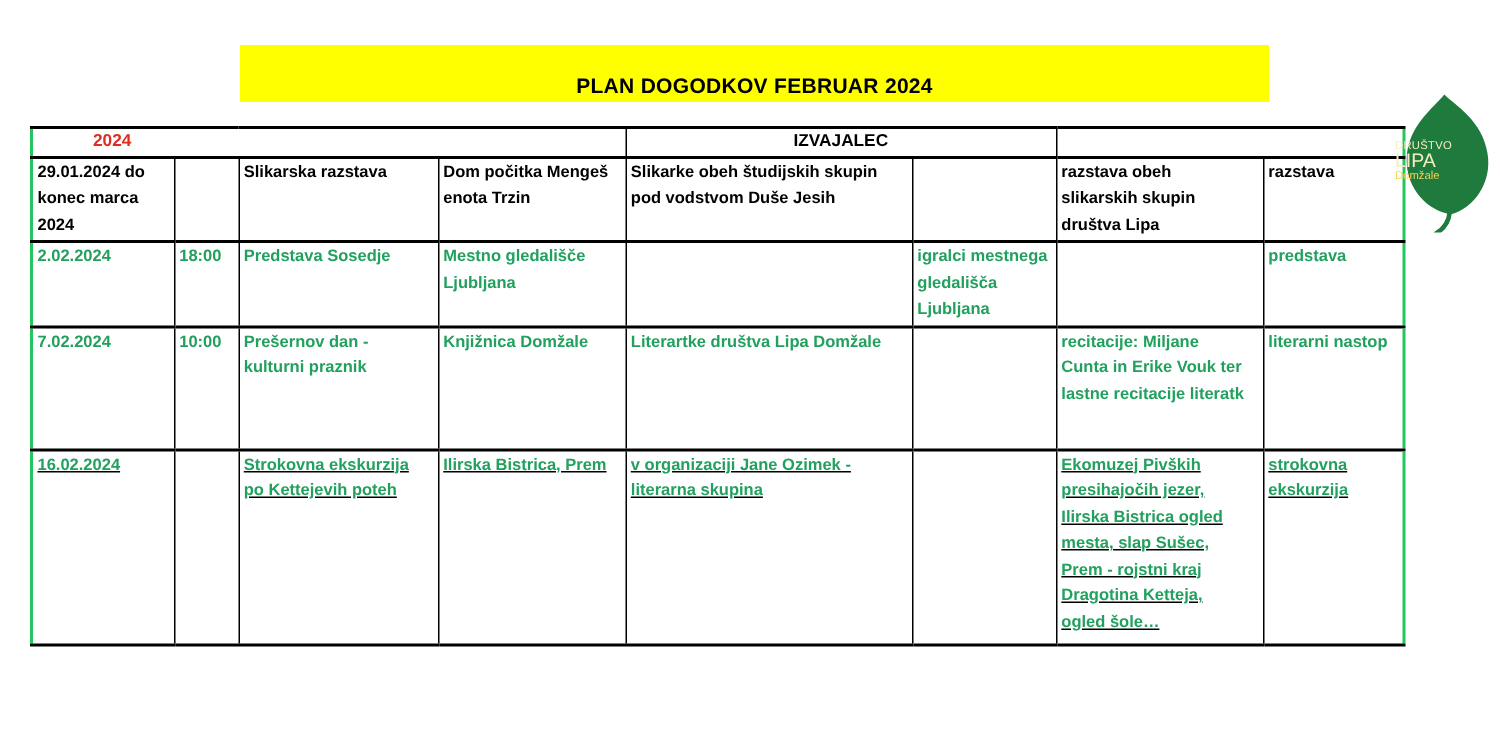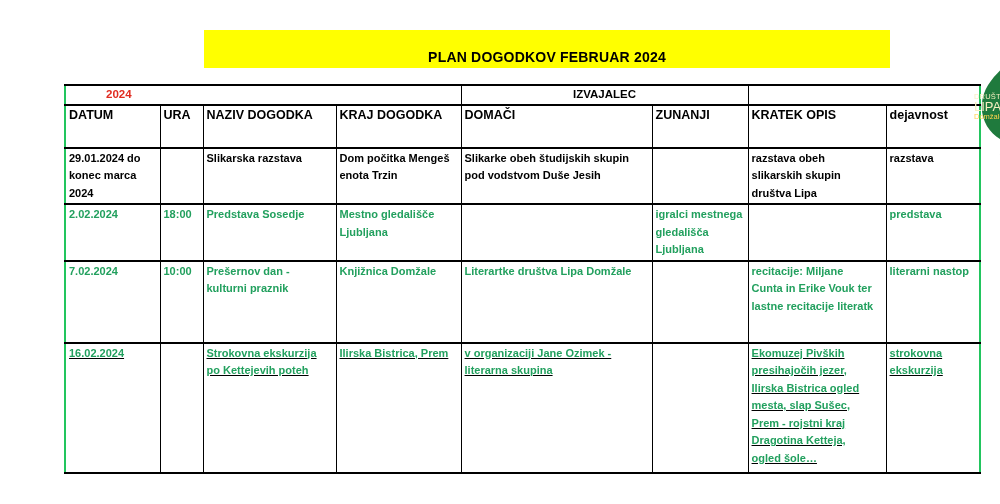--- a/index.html
+++ b/index.html
@@ -1,18 +1,18 @@
 <!DOCTYPE html>
 <html><head>
 <meta charset="utf-8">
 <style>
   html,body{margin:0;padding:0;background:#fff;}
   body{width:1000px;height:504px;position:relative;overflow:hidden;
        font-family:"Liberation Sans","DejaVu Sans",sans-serif;}
-  .page{position:absolute;inset:0;background:#fff;margin-left:44px;}
+  .page{position:absolute;inset:0;background:#fff;}
 
   
   .banner{position:absolute;left:160px;top:30px;width:686px;height:38px;
           background:#FFFF00;display:flex;align-items:flex-end;justify-content:center;}
   .banner .title{font-weight:bold;font-size:14px;color:#000;padding-bottom:3px;letter-spacing:.2px;}
 
   
   table.plan{position:absolute;left:20px;top:84px;width:915px;
              border-collapse:collapse;table-layout:fixed;border:2px solid #22c55e;}
   .plan td,.plan th{border-left:1px solid #000;border-right:1px solid #000;
@@ -58,30 +58,20 @@
       <col style="width:191px">
         <col style="width:96px">
         <col style="width:138px">
         <col style="width:94px">
     </colgroup>
     <tbody>
         <tr class="group-row">
       <td class="group-year" colspan="4">2024</td>
       <td class="group-izvajalec" colspan="2">IZVAJALEC</td>
       <td colspan="2"></td>
-    </tr>
-    <tr class="head-row">
-      <th>DATUM</th>
-      <th>URA</th>
-      <th>NAZIV DOGODKA</th>
-      <th>KRAJ DOGODKA</th>
-      <th>DOMAČI</th>
-      <th>ZUNANJI</th>
-      <th>KRATEK OPIS</th>
-      <th>dejavnost</th>
     </tr>
     <tr class="r0">
       <td>29.01.2024 do
 konec marca
 2024</td>
       <td></td>
       <td>Slikarska razstava</td>
       <td>Dom počitka Mengeš
 enota Trzin</td>
       <td>Slikarke obeh študijskih skupin

